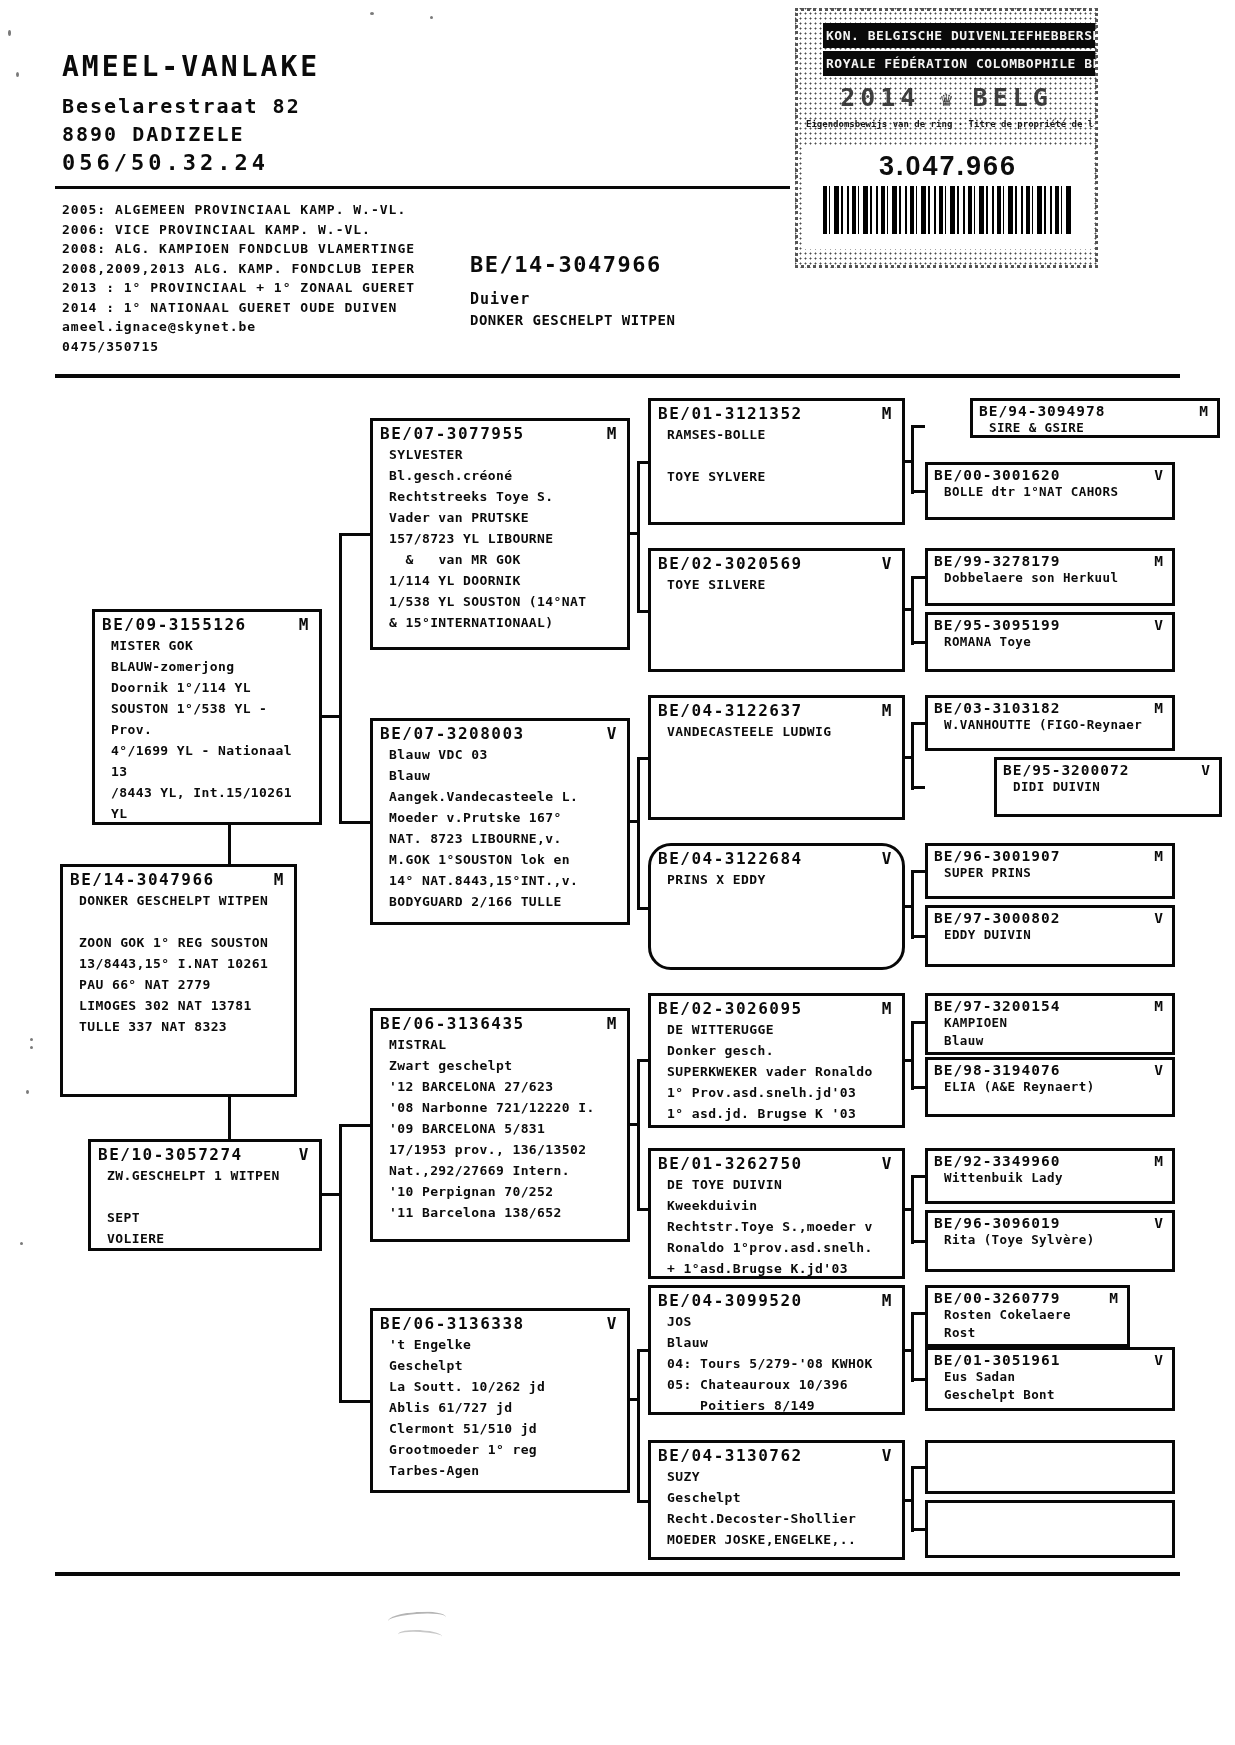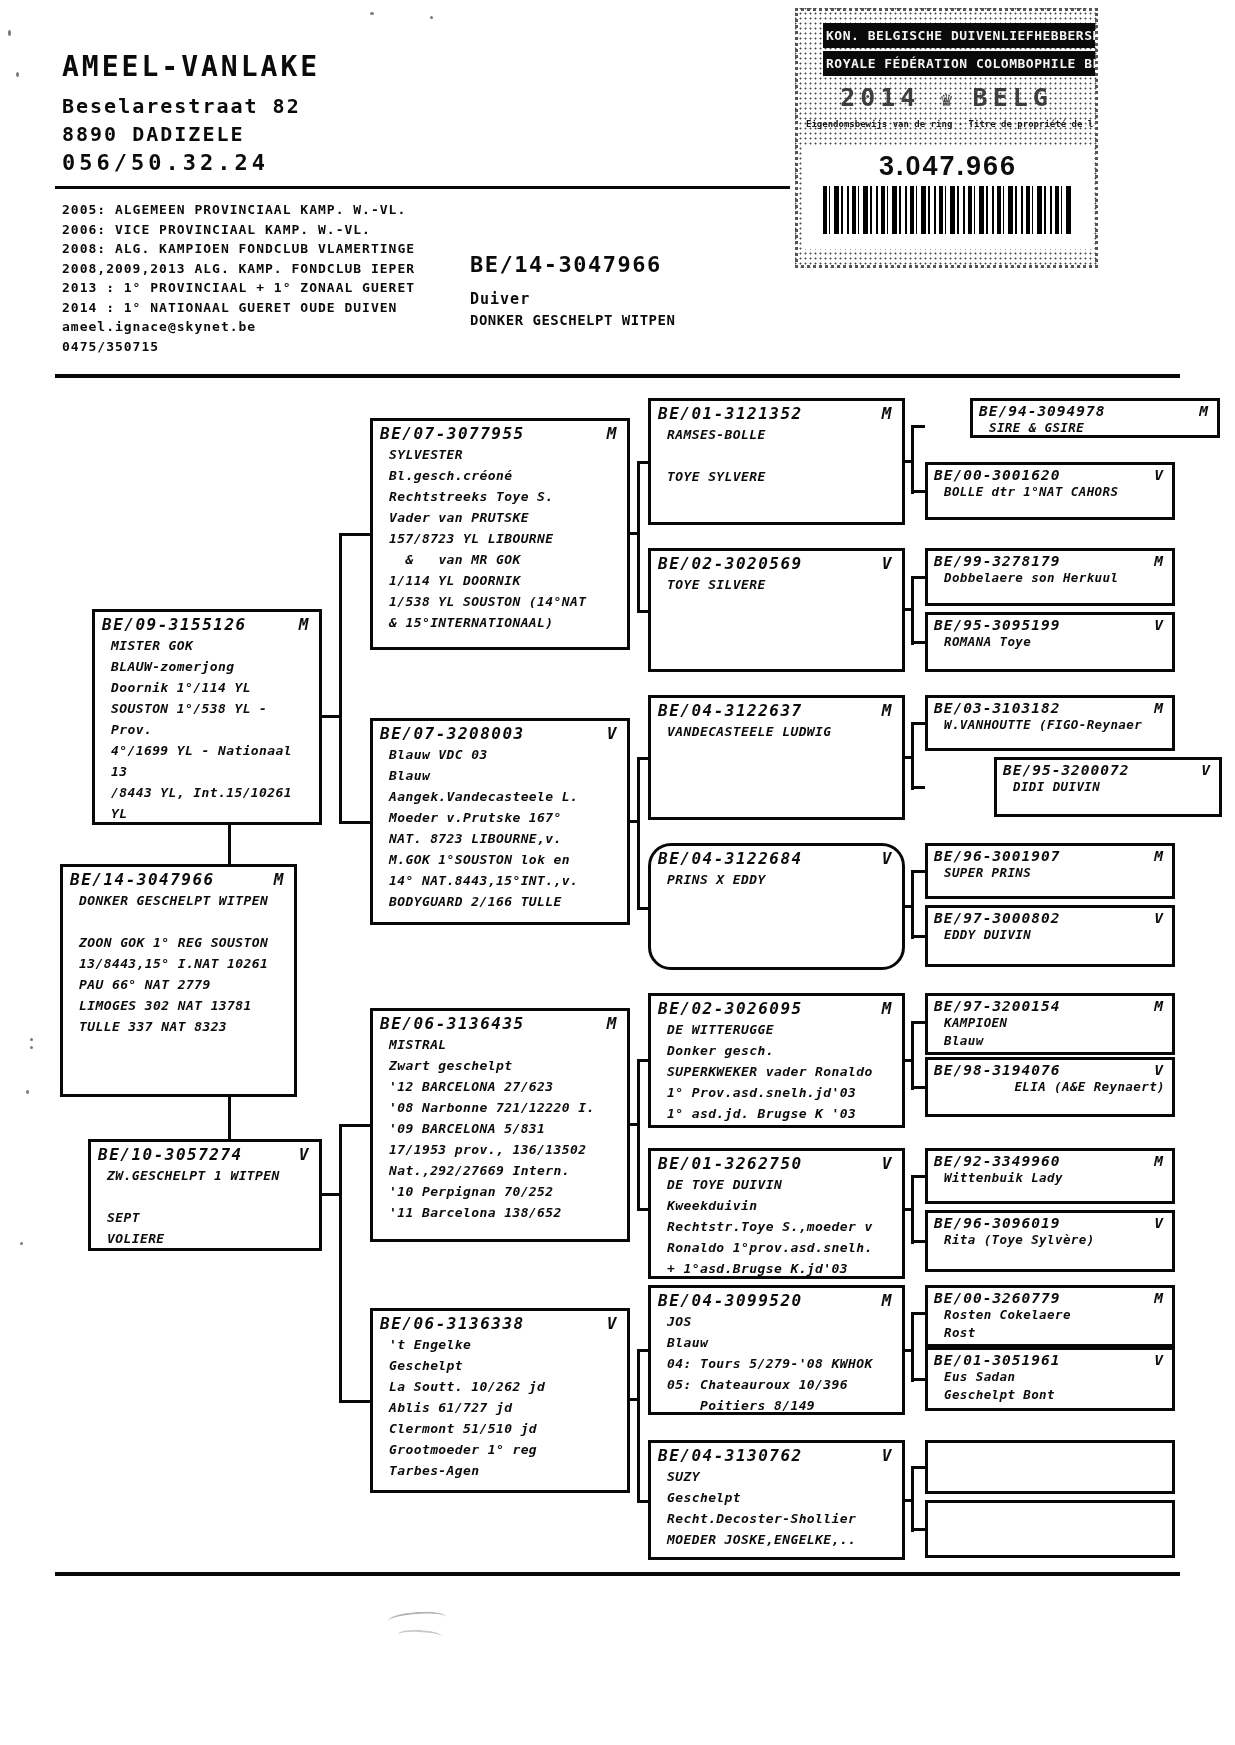--- a/index.html
+++ b/index.html
@@ -31,21 +31,21 @@
   .sb1{top:12px;} .sb2{top:40px;}
   .stamp-year{position:absolute;left:0;top:72px;width:100%;text-align:center;font-size:25px;letter-spacing:5px;color:#222;opacity:.85;}
   .crown{font-size:20px;letter-spacing:0;}
   .stamp-sub{position:absolute;left:8px;top:108px;width:288px;font-size:9px;letter-spacing:0;color:#181818;white-space:nowrap;overflow:hidden;font-weight:bold;}
   .stamp-white{position:absolute;left:6px;top:134px;width:288px;height:104px;background:#fff;}
   .stamp-number{margin-top:6px;text-align:center;font-family:"Liberation Sans",sans-serif;font-weight:bold;font-size:27px;letter-spacing:2px;color:#0d0d0d;}
   .barcode{margin:4px auto 0 auto;width:250px;height:48px;
     background:repeating-linear-gradient(90deg,#000 0 4px,#fff 4px 6px,#000 6px 7px,#fff 7px 11px,#000 11px 16px,#fff 16px 18px,#000 18px 20px,#fff 20px 24px,#000 24px 26px,#fff 26px 29px);}
   
   .rule{position:absolute;background:#080808;}
-  .pbox{position:absolute;background:#fff;border:3px solid #080808;box-sizing:border-box;overflow:hidden;font-style:italic;}
+  .pbox{position:absolute;background:#fff;border:3px solid #080808;box-sizing:border-box;overflow:hidden;}
   .phead{display:flex;justify-content:space-between;align-items:baseline;padding:3px 9px 0 7px;font-size:16px;letter-spacing:1.5px;}
   .pbody{white-space:pre-wrap;font-size:13px;line-height:21px;letter-spacing:0.4px;padding:1px 7px 0 16px;}
   .sm .phead{font-size:14.5px;padding:2px 8px 0 6px;letter-spacing:1px;}
   .sm .pbody{font-size:12.5px;line-height:18px;padding-top:0;}
   #b-sire{left:92px;top:609px;width:230px;height:216px;}
   #b-subject{left:60px;top:864px;width:237px;height:233px;}
   #b-dam{left:88px;top:1139px;width:234px;height:112px;}
   #b-g3-0{left:370px;top:418px;width:260px;height:232px;}
   #b-g3-1{left:370px;top:718px;width:260px;height:207px;}
   #b-g3-2{left:370px;top:1008px;width:260px;height:234px;}
@@ -60,24 +60,24 @@
   #b-g4-7{left:648px;top:1440px;width:257px;height:120px;}
   #b-g5-0{left:970px;top:398px;width:250px;height:40px;}
   #b-g5-1{left:925px;top:462px;width:250px;height:58px;}
   #b-g5-2{left:925px;top:548px;width:250px;height:58px;}
   #b-g5-3{left:925px;top:612px;width:250px;height:60px;}
   #b-g5-4{left:925px;top:695px;width:250px;height:56px;}
   #b-g5-5{left:978px;top:757px;width:228px;height:60px;margin-left:16px;}
   #b-g5-6{left:925px;top:843px;width:250px;height:56px;}
   #b-g5-7{left:925px;top:905px;width:250px;height:62px;}
   #b-g5-8{left:925px;top:993px;width:250px;height:62px;}
-  #b-g5-9{left:925px;top:1057px;width:250px;height:60px;text-align:right;}
+  #b-g5-9{left:925px;top:1057px;width:250px;height:60px;}
   #b-g5-10{left:925px;top:1148px;width:250px;height:56px;}
   #b-g5-11{left:925px;top:1210px;width:250px;height:62px;}
-  #b-g5-12{left:925px;top:1285px;width:250px;height:62px;}
+  #b-g5-12{left:925px;top:1285px;width:205px;height:62px;}
   #b-g5-13{left:925px;top:1347px;width:250px;height:64px;}
   #b-g5-14{left:925px;top:1440px;width:250px;height:54px;}
   #b-g5-15{left:925px;top:1500px;width:250px;height:58px;}
   .hl,.vl{position:absolute;background:#080808;}
   .hl{height:3px;} .vl{width:3px;}
   
   .dot{position:absolute;background:#333;border-radius:50%;opacity:.65;}
   .smudge{position:absolute;border-top:2px solid #777;border-radius:50%;opacity:.55;}
 </style>
 </head>

